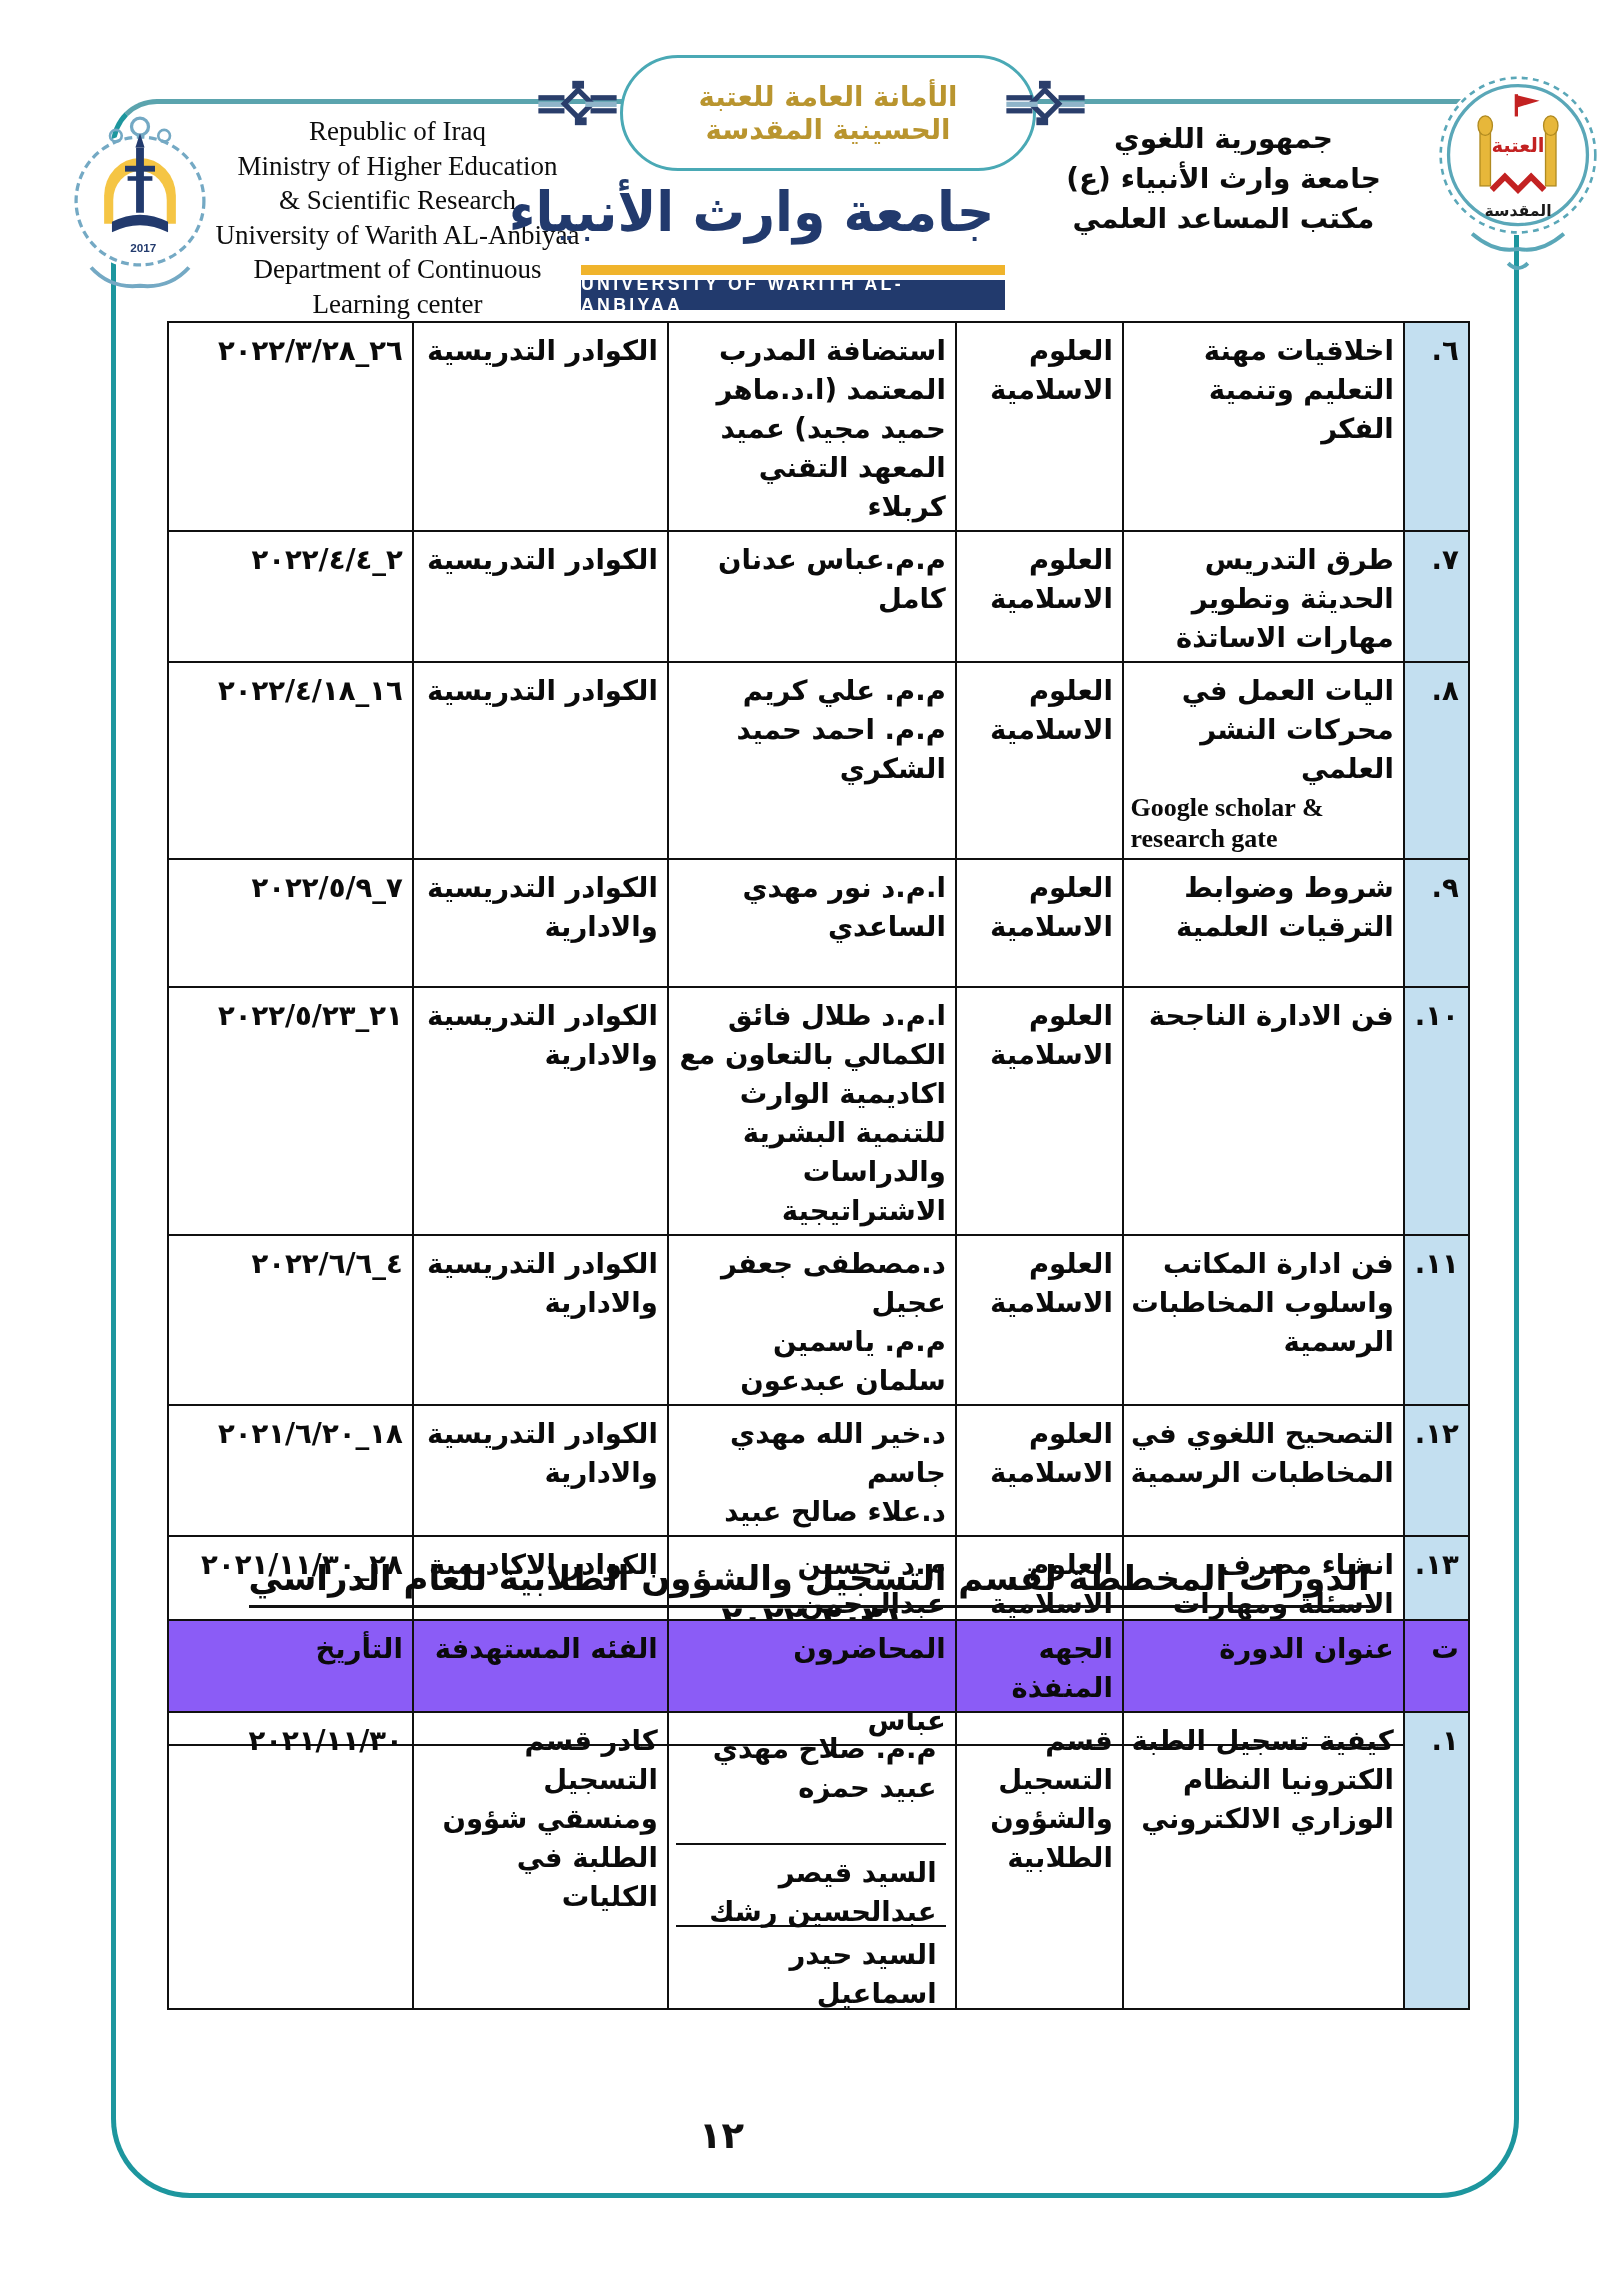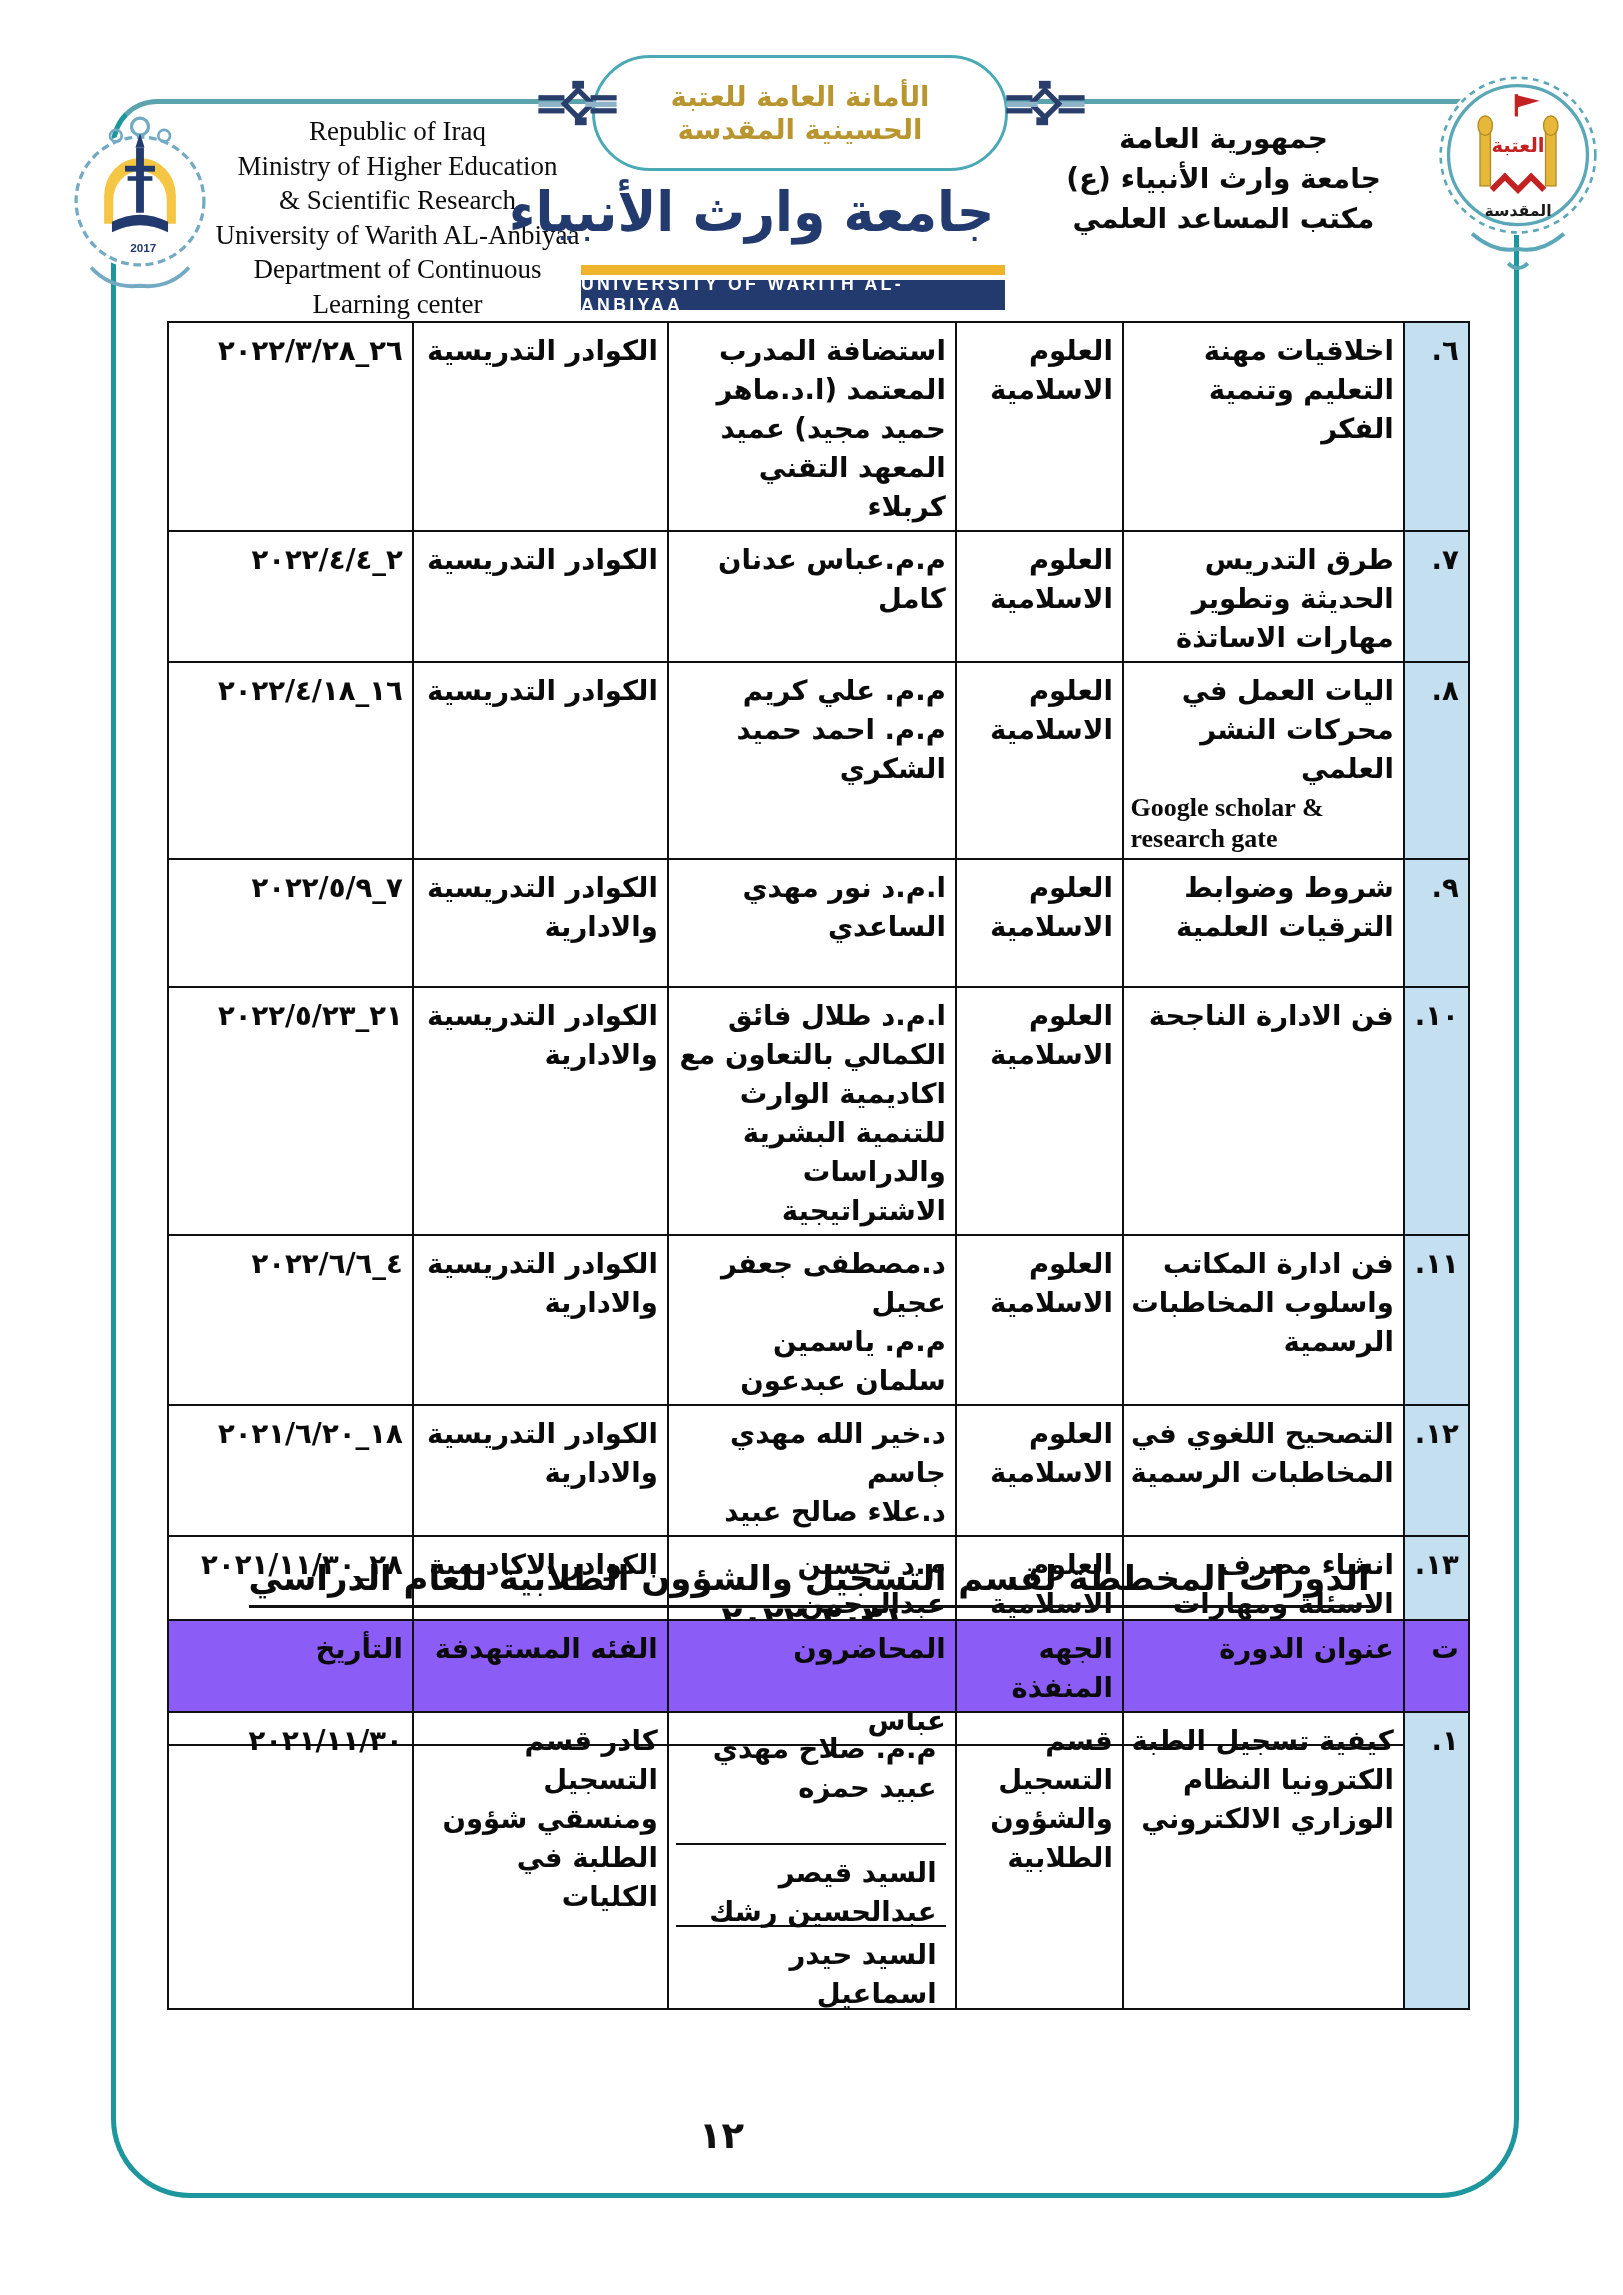--- a/index.html
+++ b/index.html
@@ -13,21 +13,21 @@
     border:5.9px solid #1d969e;border-top-width:5.2px;border-top-color:#5ba4ae;
     border-radius:46px 46px 79px 79px;box-sizing:border-box;
   }
   
   .seal{position:absolute;left:65px;top:103px;width:150px;height:196px;}
   .emblem{position:absolute;left:1436px;top:47px;width:164px;height:249px;}
   .knot{position:absolute;top:73px;width:79px;height:60px;}
   #knot-left{left:538px;}
   #knot-right{left:1006px;transform:scaleX(-1);}
   #capsule{
-    position:absolute;left:592px;top:55px;width:416px;height:116px;background:#fff;
+    position:absolute;left:620px;top:55px;width:416px;height:116px;background:#fff;
     border:3.3px solid #4aa9b5;border-radius:62px;box-sizing:border-box;
     display:flex;align-items:center;justify-content:center;text-align:center;
     direction:rtl;
   }
   #capsule .cal{
     font-size:27.5px;font-weight:bold;color:#b9952f;letter-spacing:-0.7px;line-height:1.2;
     padding:0 19.6px;
   }
   #english-block{
     position:absolute;left:208px;top:114px;width:379px;text-align:center;
@@ -142,21 +142,21 @@
     <div>Learning center</div>
   </div>
 
   <div id="univ-logo">
     <div class="uc">جامعة وارث الأنبياء</div>
     <div class="ybar"></div>
     <div class="band">UNIVERSITY OF WARITH AL-ANBIYAA</div>
   </div>
 
   <div id="arabic-block">
-    <div>جمهورية العامة</div>
+    <div>جمهورية اللغوي</div>
     <div>جامعة وارث الأنبياء (ع)</div>
     <div>مكتب المساعد العلمي</div>
   </div>
 
   <svg class="emblem" viewBox="0 0 250 380">
     <circle cx="125" cy="165" r="122" fill="#ffffff"></circle>
     <circle cx="125" cy="165" r="118" fill="none" stroke="#5aa7b8" stroke-width="4" stroke-dasharray="9 8"></circle>
     <circle cx="125" cy="165" r="106" fill="none" stroke="#5aa7b8" stroke-width="5"></circle>
     <path d="M55,285 Q90,315 125,308 Q160,315 195,285" fill="none" stroke="#5aa7b8" stroke-width="6"></path>
     <path d="M110,330 Q125,345 140,330" fill="none" stroke="#5aa7b8" stroke-width="6"></path>

